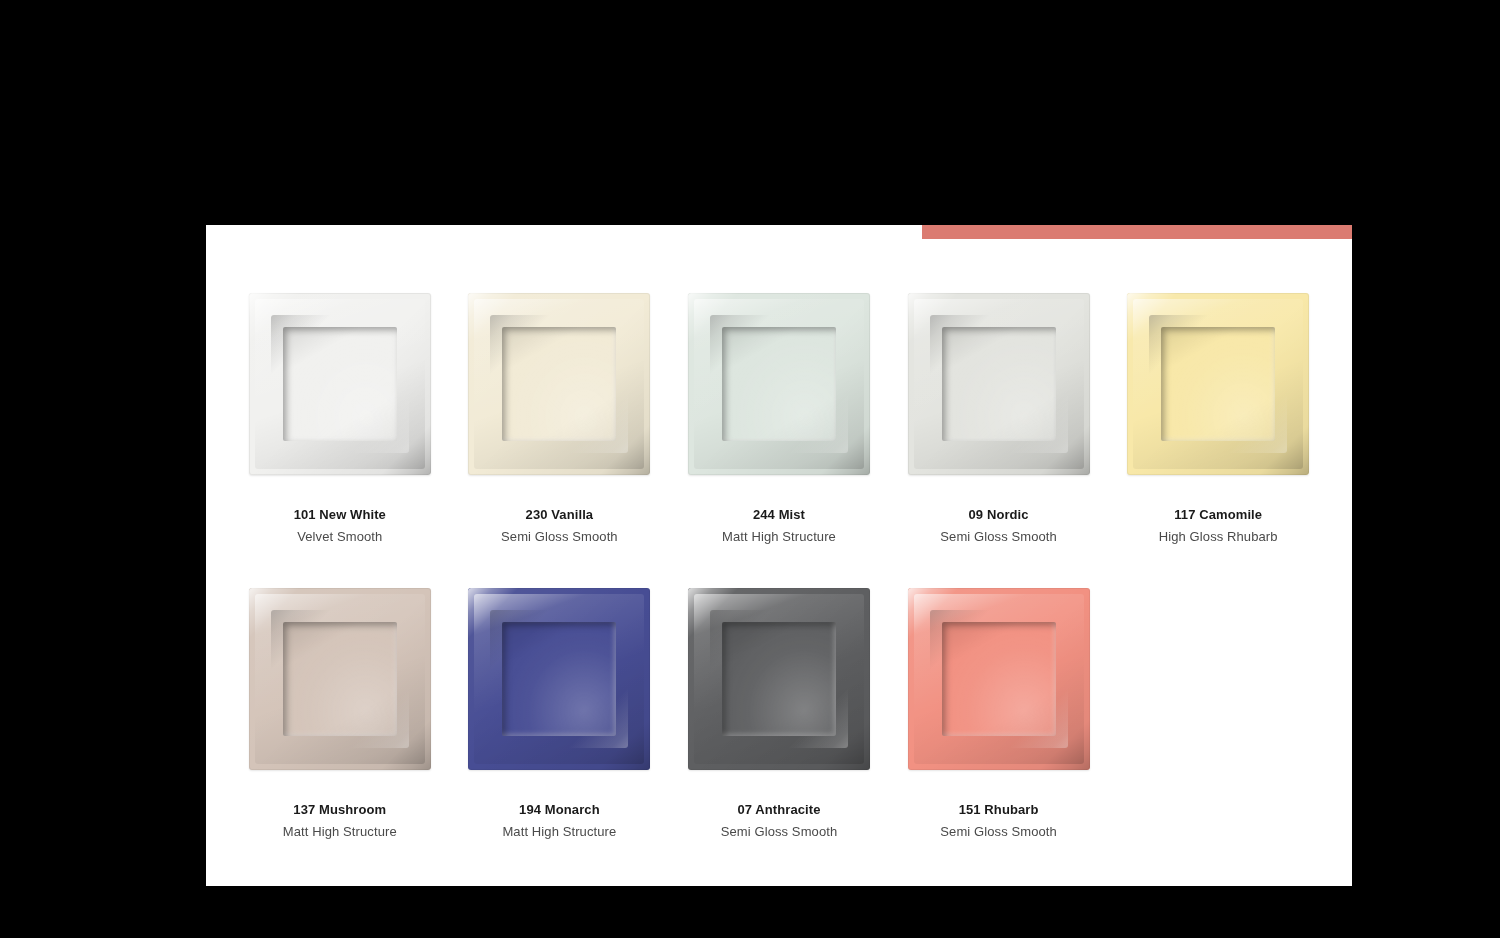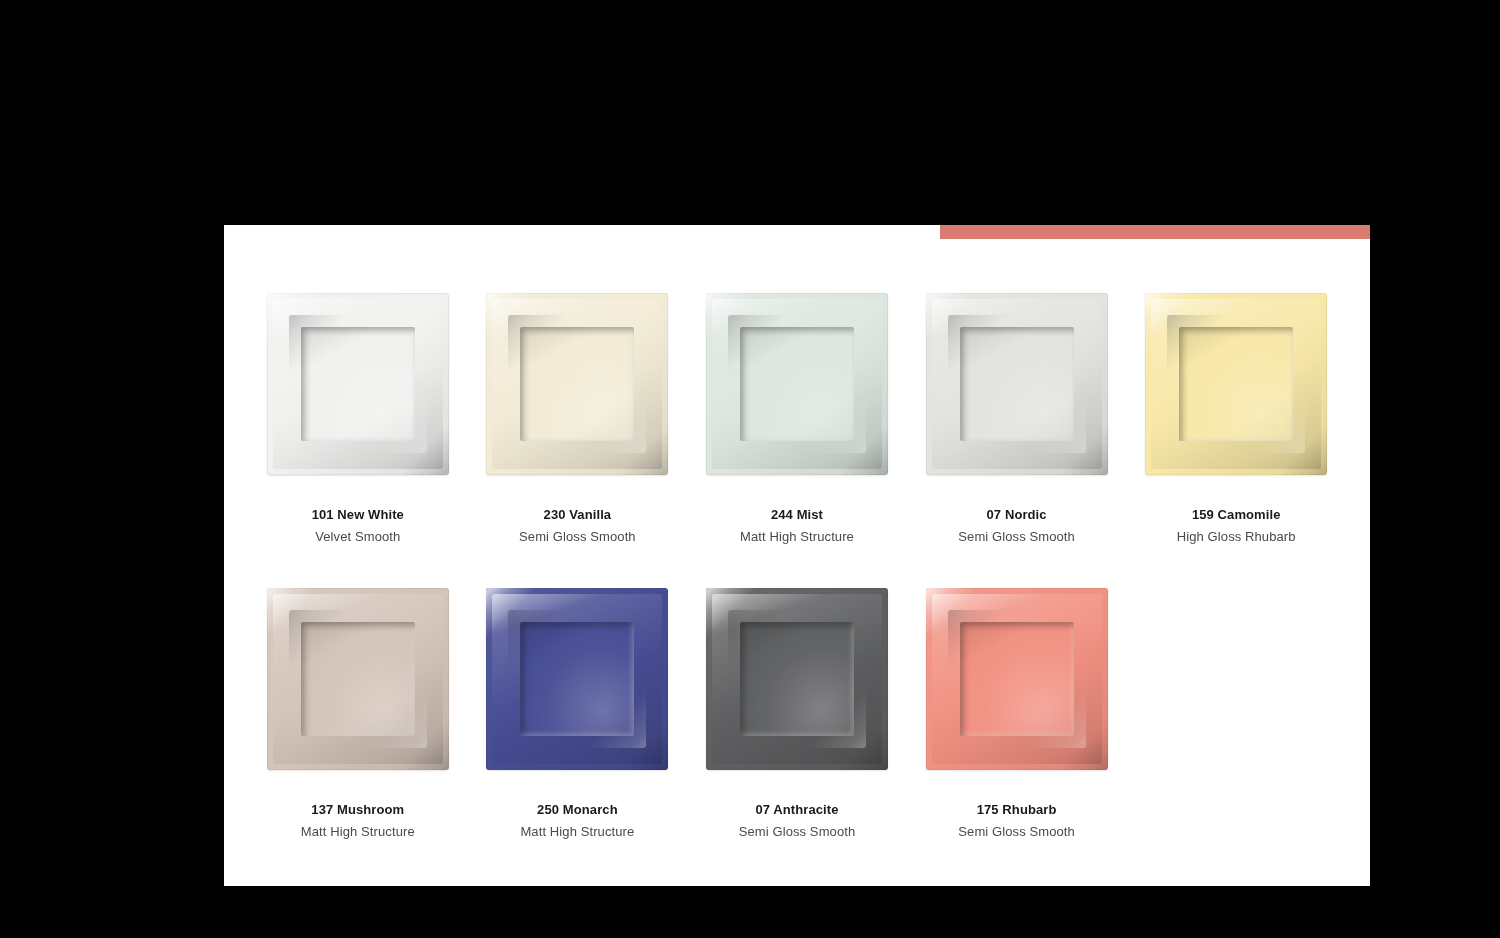--- a/index.html
+++ b/index.html
@@ -6,21 +6,21 @@
   html, body {
     width:1500px; height:938px;
     background:#000;
     font-family:"Liberation Sans", sans-serif;
     overflow:hidden;
   }
   #stage { position:relative; width:1500px; height:938px; background:#000; }
 
   .panel {
     position:absolute;
-    left:224px; top:225px;
+    left:206px; top:225px;
     width:1146px; height:661px;
     background:#ffffff;
     overflow:hidden;
   }
 
   .accent-bar {
     position:absolute;
     left:716px; top:0px;
     width:430px; height:14px;
     background:#db7b71;
@@ -176,32 +176,32 @@
           <div class="label-finish">Matt High Structure</div>
         </div>
         <div class="swatch">
           <div class="tile" style="--base: #e3e4df;">
             <div class="bevel-out"></div>
             <div class="rim"></div>
             <div class="wall"></div>
             <div class="inset"></div>
             <div class="inset-sheen"></div>
           </div>
-          <div class="label-name">07 Nordic</div>
+          <div class="label-name">09 Nordic</div>
           <div class="label-finish">Semi Gloss Smooth</div>
         </div>
         <div class="swatch">
           <div class="tile" style="--base: #f8e8a8;">
             <div class="bevel-out"></div>
             <div class="rim"></div>
             <div class="wall"></div>
             <div class="inset"></div>
             <div class="inset-sheen"></div>
           </div>
-          <div class="label-name">159 Camomile</div>
+          <div class="label-name">117 Camomile</div>
           <div class="label-finish">High Gloss Rhubarb</div>
         </div>
         <div class="swatch">
           <div class="tile" style="--base: #d4c4b9;">
             <div class="bevel-out"></div>
             <div class="rim"></div>
             <div class="wall"></div>
             <div class="inset"></div>
             <div class="inset-sheen"></div>
           </div>
@@ -209,21 +209,21 @@
           <div class="label-finish">Matt High Structure</div>
         </div>
         <div class="swatch">
           <div class="tile" style="--base: #474d94;">
             <div class="bevel-out"></div>
             <div class="rim"></div>
             <div class="wall"></div>
             <div class="inset"></div>
             <div class="inset-sheen"></div>
           </div>
-          <div class="label-name">250 Monarch</div>
+          <div class="label-name">194 Monarch</div>
           <div class="label-finish">Matt High Structure</div>
         </div>
         <div class="swatch">
           <div class="tile" style="--base: #5e5f61;">
             <div class="bevel-out"></div>
             <div class="rim"></div>
             <div class="wall"></div>
             <div class="inset"></div>
             <div class="inset-sheen"></div>
           </div>
@@ -231,18 +231,18 @@
           <div class="label-finish">Semi Gloss Smooth</div>
         </div>
         <div class="swatch">
           <div class="tile" style="--base: #f29182;">
             <div class="bevel-out"></div>
             <div class="rim"></div>
             <div class="wall"></div>
             <div class="inset"></div>
             <div class="inset-sheen"></div>
           </div>
-          <div class="label-name">175 Rhubarb</div>
+          <div class="label-name">151 Rhubarb</div>
           <div class="label-finish">Semi Gloss Smooth</div>
         </div>
       </div>
   </div>
 </div>
 
 </body></html>

